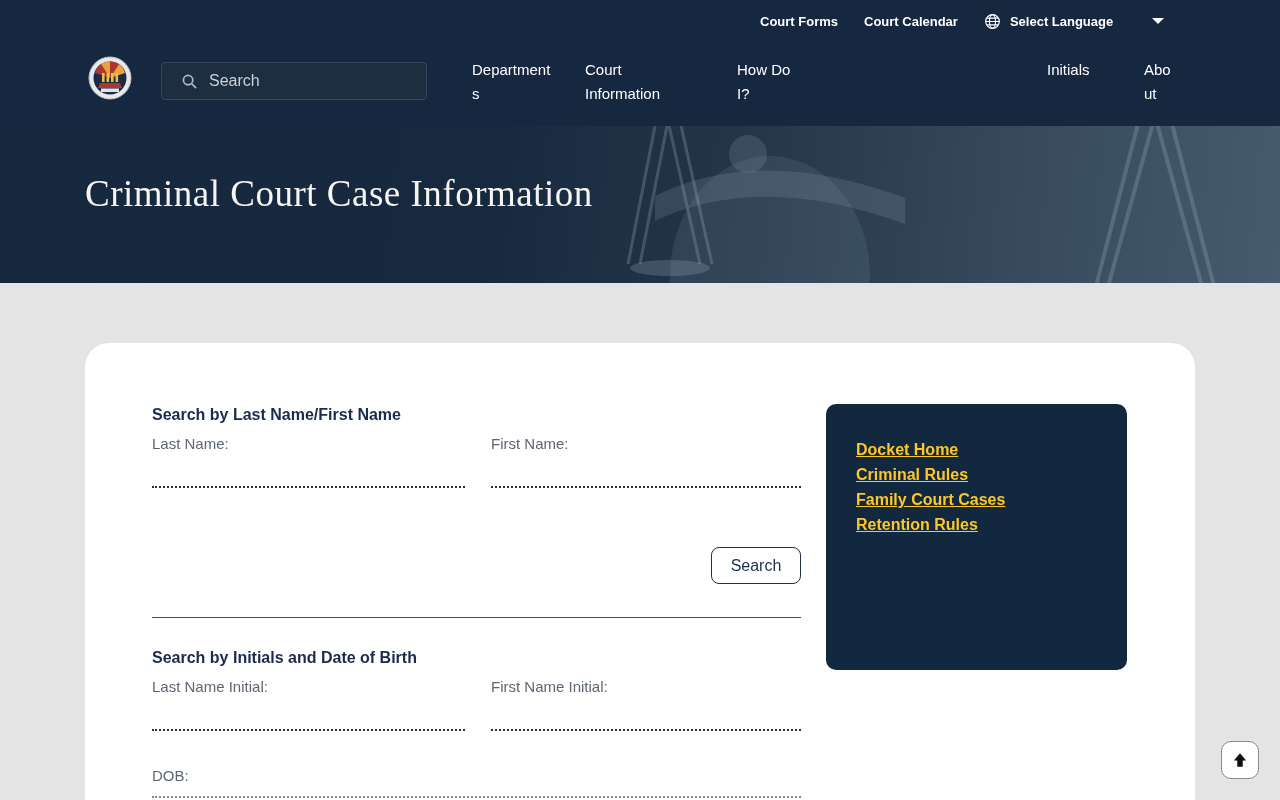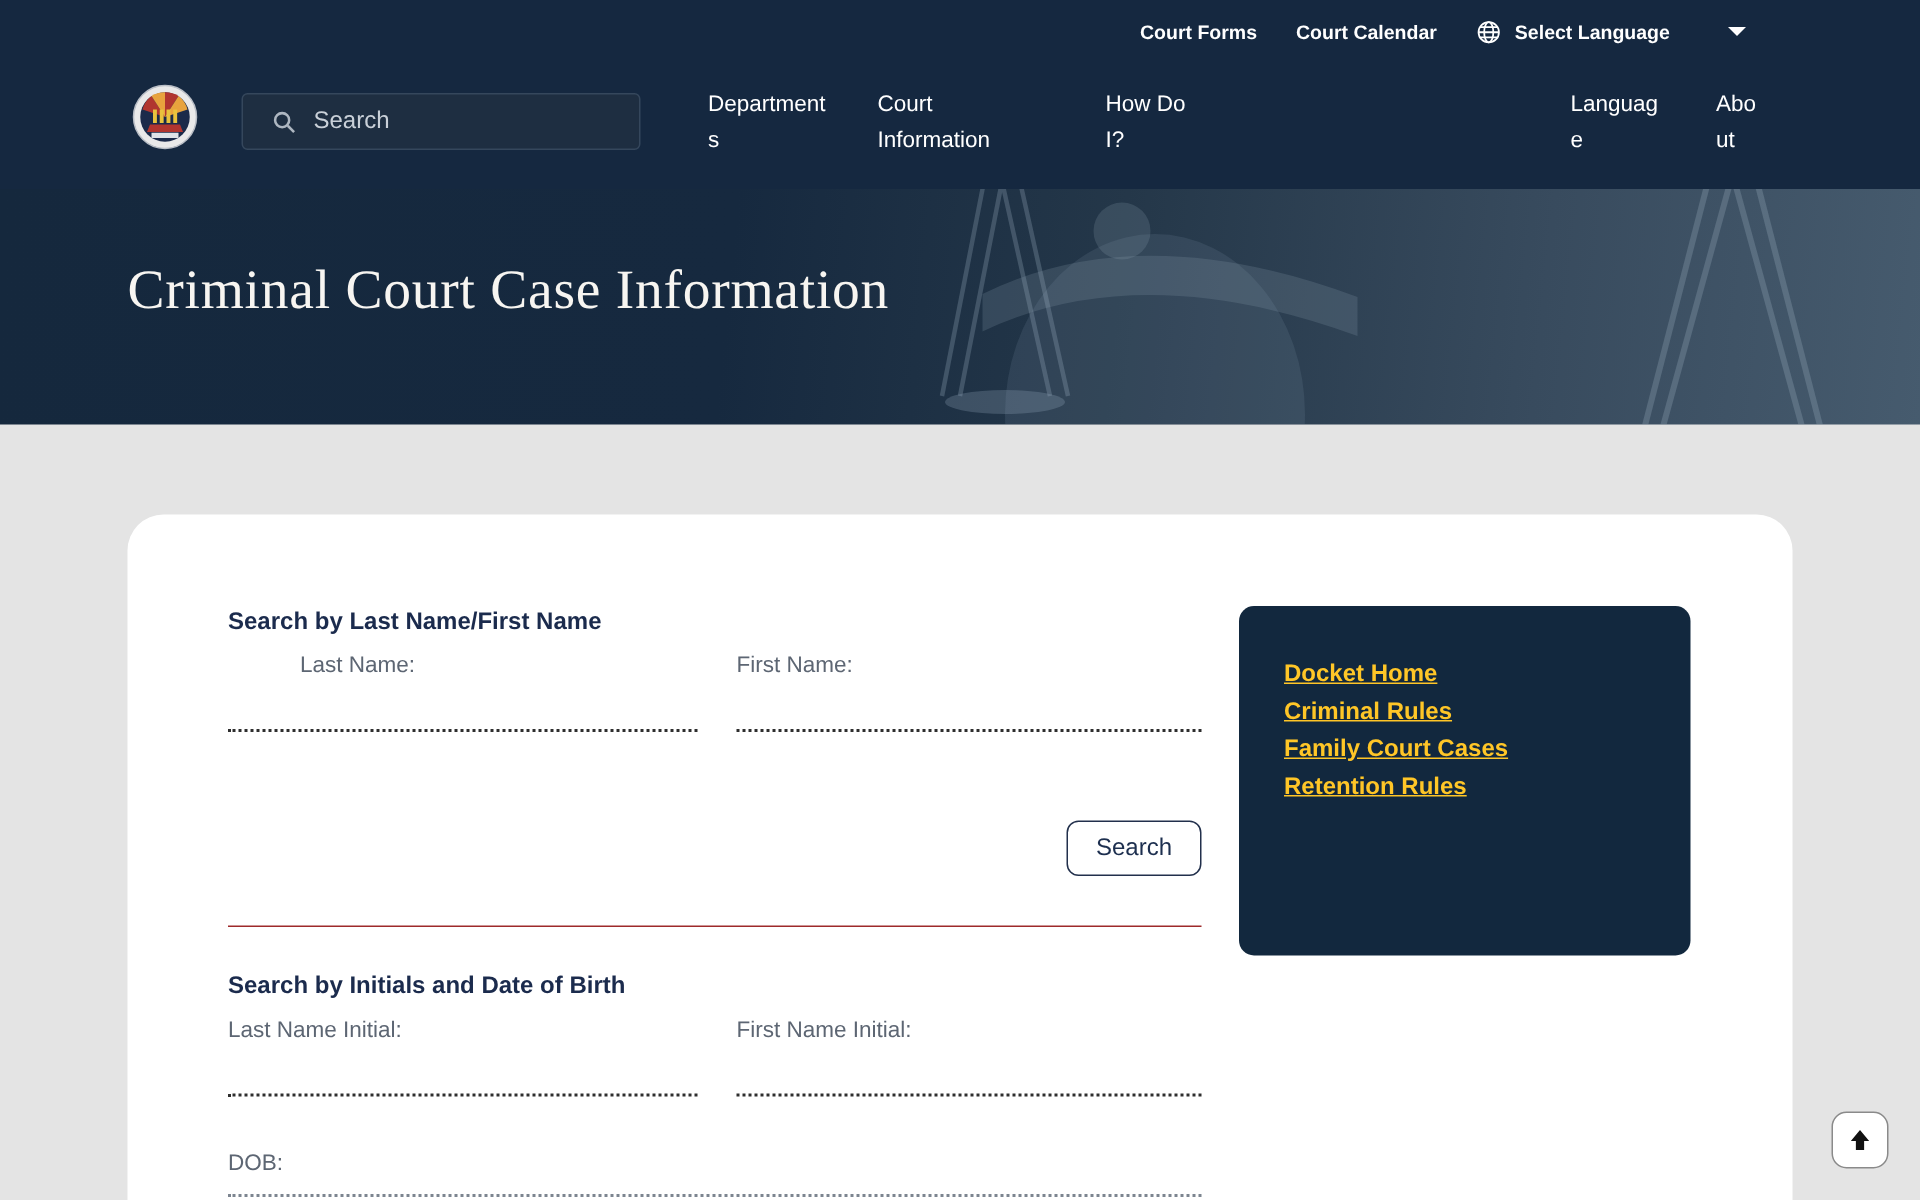--- a/index.html
+++ b/index.html
@@ -70,21 +70,21 @@
   }
   .search-btn {
     position:absolute; left:626px; top:204px; width:90px; height:37px;
     background:#fff; border:1px solid #22304c; border-radius:8px;
     color:#1d2f4f; font-size:16px; font-family:"Liberation Sans", sans-serif; cursor:pointer;
   }
   .red-divider { position:absolute; left:67px; top:274px; width:649px; height:1px; background:#9e2a2b; }
 
   
   .docket {
-    position:absolute; left:826px; top:404px; width:301px; height:233px;
+    position:absolute; left:826px; top:404px; width:301px; height:266px;
     background:#12283e; border-radius:10px; padding:33px 0 0 30px;
   }
   .docket a {
     display:block; color:#ffc627; font-size:16px; font-weight:700;
     line-height:25px; text-decoration:underline; cursor:pointer;
   }
 
   
   .scrolltop {
     position:absolute; left:1221px; top:741px; width:38px; height:38px;
@@ -156,29 +156,29 @@
       <svg viewBox="0 0 16 16" fill="none" stroke="#aeb7c1" stroke-width="1.8">
         <circle cx="6.5" cy="6.5" r="5"></circle>
         <path d="M10.5 10.5 L15 15"></path>
       </svg>
       <input type="text" value="" placeholder="Search" style="">
     </div>
 
     <a href="#" class="nav-item brk ni-1">Departments</a>
     <a href="#" class="nav-item ni-2">Court Information</a>
     <a href="#" class="nav-item ni-3">How Do I?</a>
-    <a href="#" class="nav-item brk ni-5">Language</a>
+    <a href="#" class="nav-item brk ni-5">Initials</a>
     <a href="#" class="nav-item brk ni-6">About</a>
   </div>
 
   <div class="card">
 
     <div class="sec-heading" style="left:67px; top:63px;">Search by Last Name/First Name</div>
 
-    <div class="field-label" style="left:67px; top:92px;margin-left:48px;">Last Name:</div>
+    <div class="field-label" style="left:67px; top:92px;">Last Name:</div>
     <div class="field-label" style="left:406px; top:92px;">First Name:</div>
 
     <input class="dot-input" style="left: 67px; top: 119px; width: 313px;" type="text" value="">
     <input class="dot-input" style="left: 406px; top: 119px; width: 310px;" type="text" value="">
 
     <button class="search-btn">Search</button>
 
     <div class="red-divider"></div>
 
     <div class="sec-heading" style="left:67px; top:306px;">Search by Initials and Date of Birth</div>

